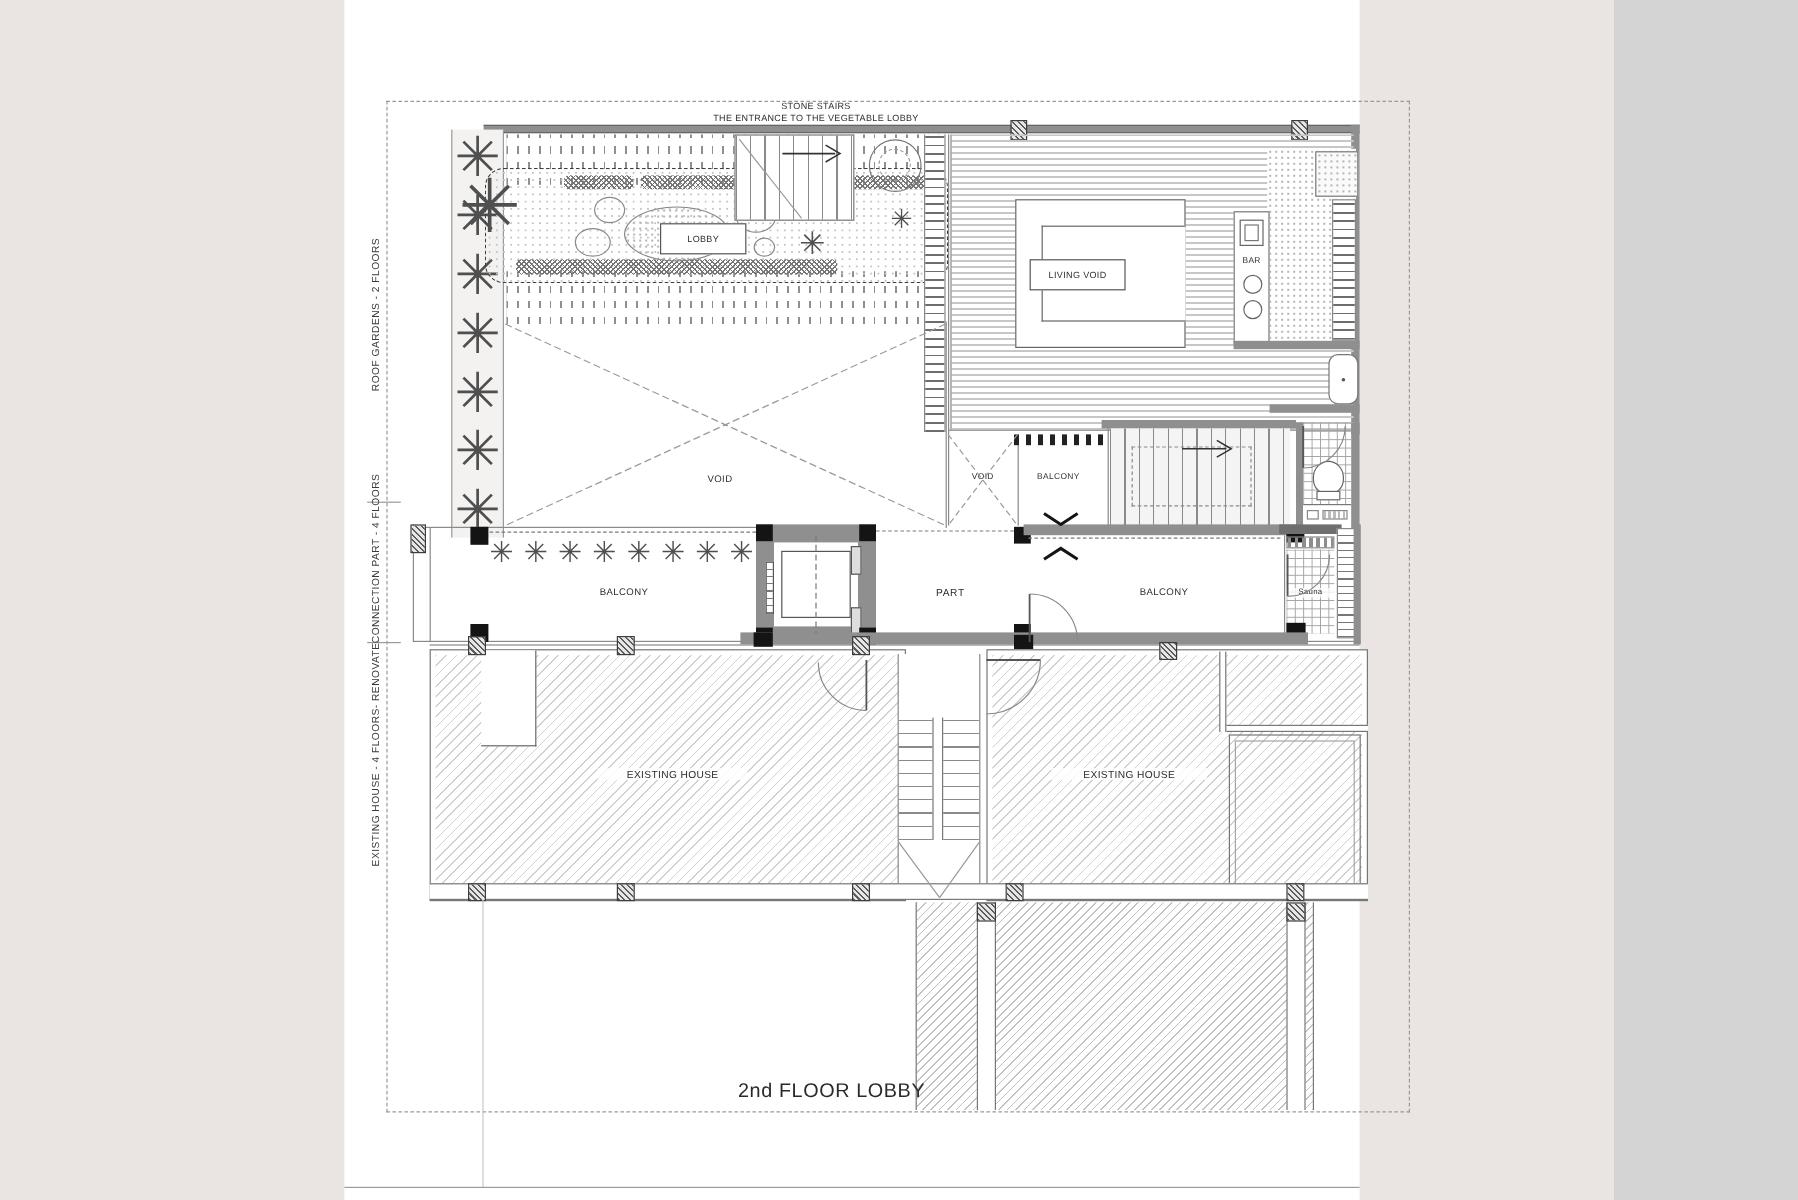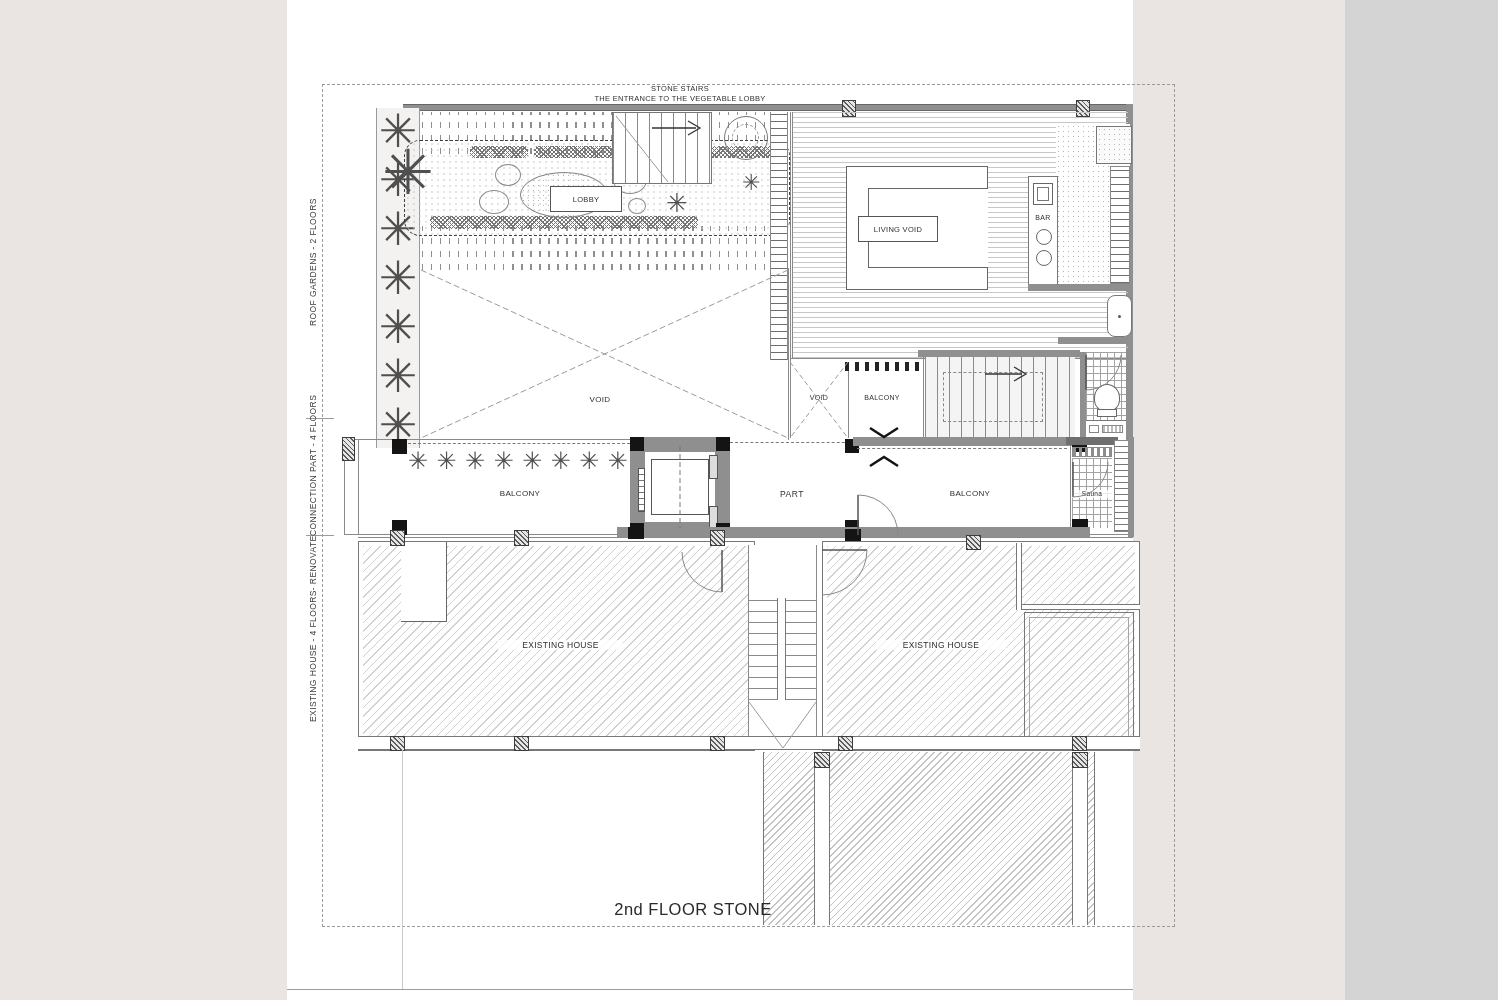--- a/index.html
+++ b/index.html
@@ -238,21 +238,21 @@
   <div class="abs colh" style="left:1072px;top:736px;width:15px;height:15px;"></div>
 
   <div class="abs hatch2" style="left:763px;top:752px;width:332px;height:173px;border-left:1px solid #777;border-right:1px solid #777;"></div>
   <div class="abs" style="left:814px;top:752px;width:16px;height:173px;background:#fff;border-left:1px solid #777;border-right:1px solid #777;"></div>
   <div class="abs colh" style="left:814px;top:752px;width:16px;height:16px;"></div>
   <div class="abs" style="left:1072px;top:752px;width:16px;height:173px;background:#fff;border-left:1px solid #777;border-right:1px solid #777;"></div>
   <div class="abs colh" style="left:1072px;top:752px;width:16px;height:16px;"></div>
   <div class="abs" style="left:402px;top:750px;width:1px;height:240px;background:#c9c9c9;"></div>
   <div class="abs" style="left:287px;top:989px;width:846px;height:1px;background:#9b9b9b;"></div>
 
-  <span class="abs" style="left:608px;top:900px;width:170px;font-size:16.5px;letter-spacing:.5px;color:#2a2a2a;text-align:center;white-space:nowrap;">2nd FLOOR STONE</span>
+  <span class="abs" style="left:608px;top:900px;width:170px;font-size:16.5px;letter-spacing:.5px;color:#2a2a2a;text-align:center;white-space:nowrap;">2nd FLOOR LOBBY</span>
 
   <svg width="1498" height="1000" viewBox="0 0 1498 1000" fill="none">
     <path d="M421 270 L788 438 M788 270 L421 438" stroke="#9a9a9a" stroke-width="1" stroke-dasharray="6 3"></path>
     <path d="M790 362 L848 438 M848 362 L790 438" stroke="#9a9a9a" stroke-width="1" stroke-dasharray="5 3"></path>
     <path d="M870 428 L884 437 L898 428" stroke="#141414" stroke-width="2.5"></path>
     <path d="M870 466 L884 457 L898 466" stroke="#141414" stroke-width="2.5"></path>
     <path d="M858 495 L858 535" stroke="#555" stroke-width="1.5"></path>
     <path d="M898 535 A40 40 0 0 0 858 495" stroke="#888" stroke-width="1"></path>
     <path d="M722 550 L722 592" stroke="#555" stroke-width="1.5"></path>
     <path d="M682 552 A40 40 0 0 0 722 592" stroke="#888" stroke-width="1"></path>

